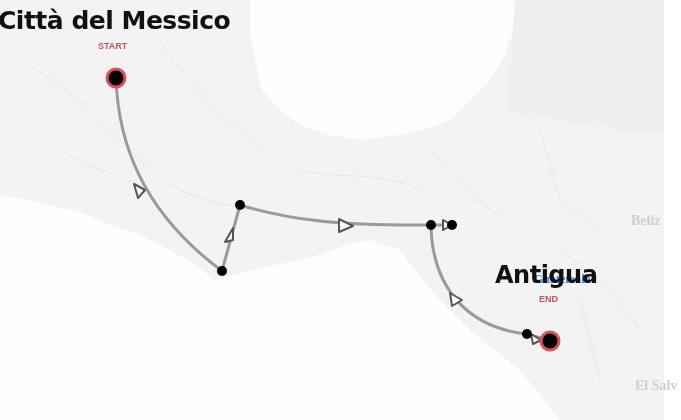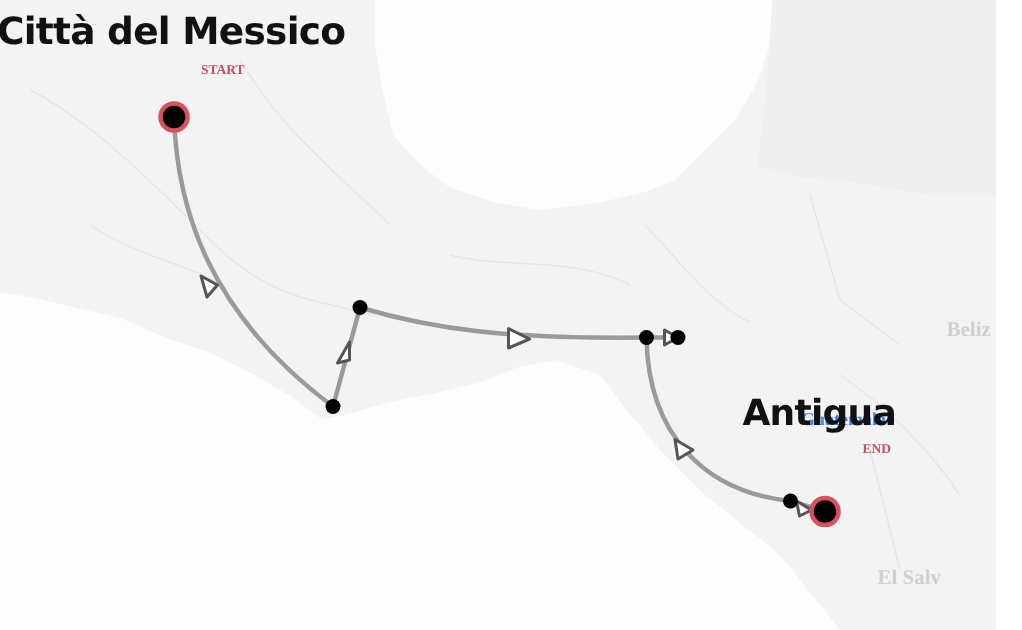--- a/index.html
+++ b/index.html
@@ -1,20 +1,20 @@
 <!DOCTYPE html>
 <html><head>
 <meta charset="utf-8">
 <style>
   html, body { margin: 0; padding: 0; }
   body { width: 681px; height: 420px; overflow: hidden; background: #ffffff; font-family: "DejaVu Sans", sans-serif; }
   #map { position: relative; width: 681px; height: 420px; overflow: hidden; background: #fdfdfd; }
   #map svg { position: absolute; left: 0; top: 0; }
   .city-label { position: absolute; font-family: "DejaVu Sans", sans-serif; font-weight: bold; color: #111; white-space: nowrap; letter-spacing: -0.5px; }
-  .tag-label { position: absolute; font-family: Liberation Serif, serif; font-weight: bold; font-size: 9px; white-space: nowrap; margin-left: 36px; }
+  .tag-label { position: absolute; font-family: Liberation Sans, sans-serif; font-weight: bold; font-size: 9px; white-space: nowrap; }
   .country-label { position: absolute; font-family: Liberation Serif, serif; font-weight: bold; font-size: 14px; color: #cfcfcf; white-space: nowrap; }
   .right-strip { position: absolute; left: 664px; top: 0; width: 17px; height: 420px; background: #ffffff; }
 </style>
 </head>
 <body>
 
 <div id="map">
   <svg width="681" height="420" viewBox="0 0 681 420">
 
     <path d="M0,0 L250,0 L250,30 L255,60 L262,90 L280,110 L300,125 L330,135 L360,140 L400,135 L430,128 L450,120 L470,100 L490,80 L505,55 L515,25 L520,0 L664,0 L664,420 L560,420 L540,395 L520,370 L495,350 L470,330 L440,300 L415,270 L400,250 L370,240 L345,245 L320,255 L290,262 L260,268 L235,275 L215,280 L195,265 L170,250 L140,235 L110,225 L80,212 L50,205 L20,198 L0,195 Z" fill="#f3f3f3"></path>
@@ -58,20 +58,20 @@
     </g>
 
     <circle cx="116" cy="78" r="9" fill="#000" stroke="#d9505f" stroke-width="3"></circle>
     <circle cx="550" cy="341" r="9" fill="#000" stroke="#d9505f" stroke-width="3"></circle>
   </svg>
 
   <div class="right-strip"></div>
 
   <div class="country-label" style="left:631px; top:213px;">Beliz</div>
   <div class="country-label" style="left:534px; top:272px; font-size:12px; color:#3b82f6;">Guatemala</div>
-  <div class="country-label" style="left:585px; top:378px;">El Salv</div>
+  <div class="country-label" style="left:635px; top:378px;">El Salv</div>
 
   <div class="city-label" style="left:-2px; top:6px; font-size:25px;">Città del Messico</div>
   <div class="tag-label" style="left:98px; top:41px; color:#c9505f;">START</div>
 
   <div class="city-label" style="left:495px; top:261px; font-size:24px;">Antigua</div>
   <div class="tag-label" style="left:539px; top:294px; color:#c9505f;">END</div>
 </div>
 
 </body></html>

